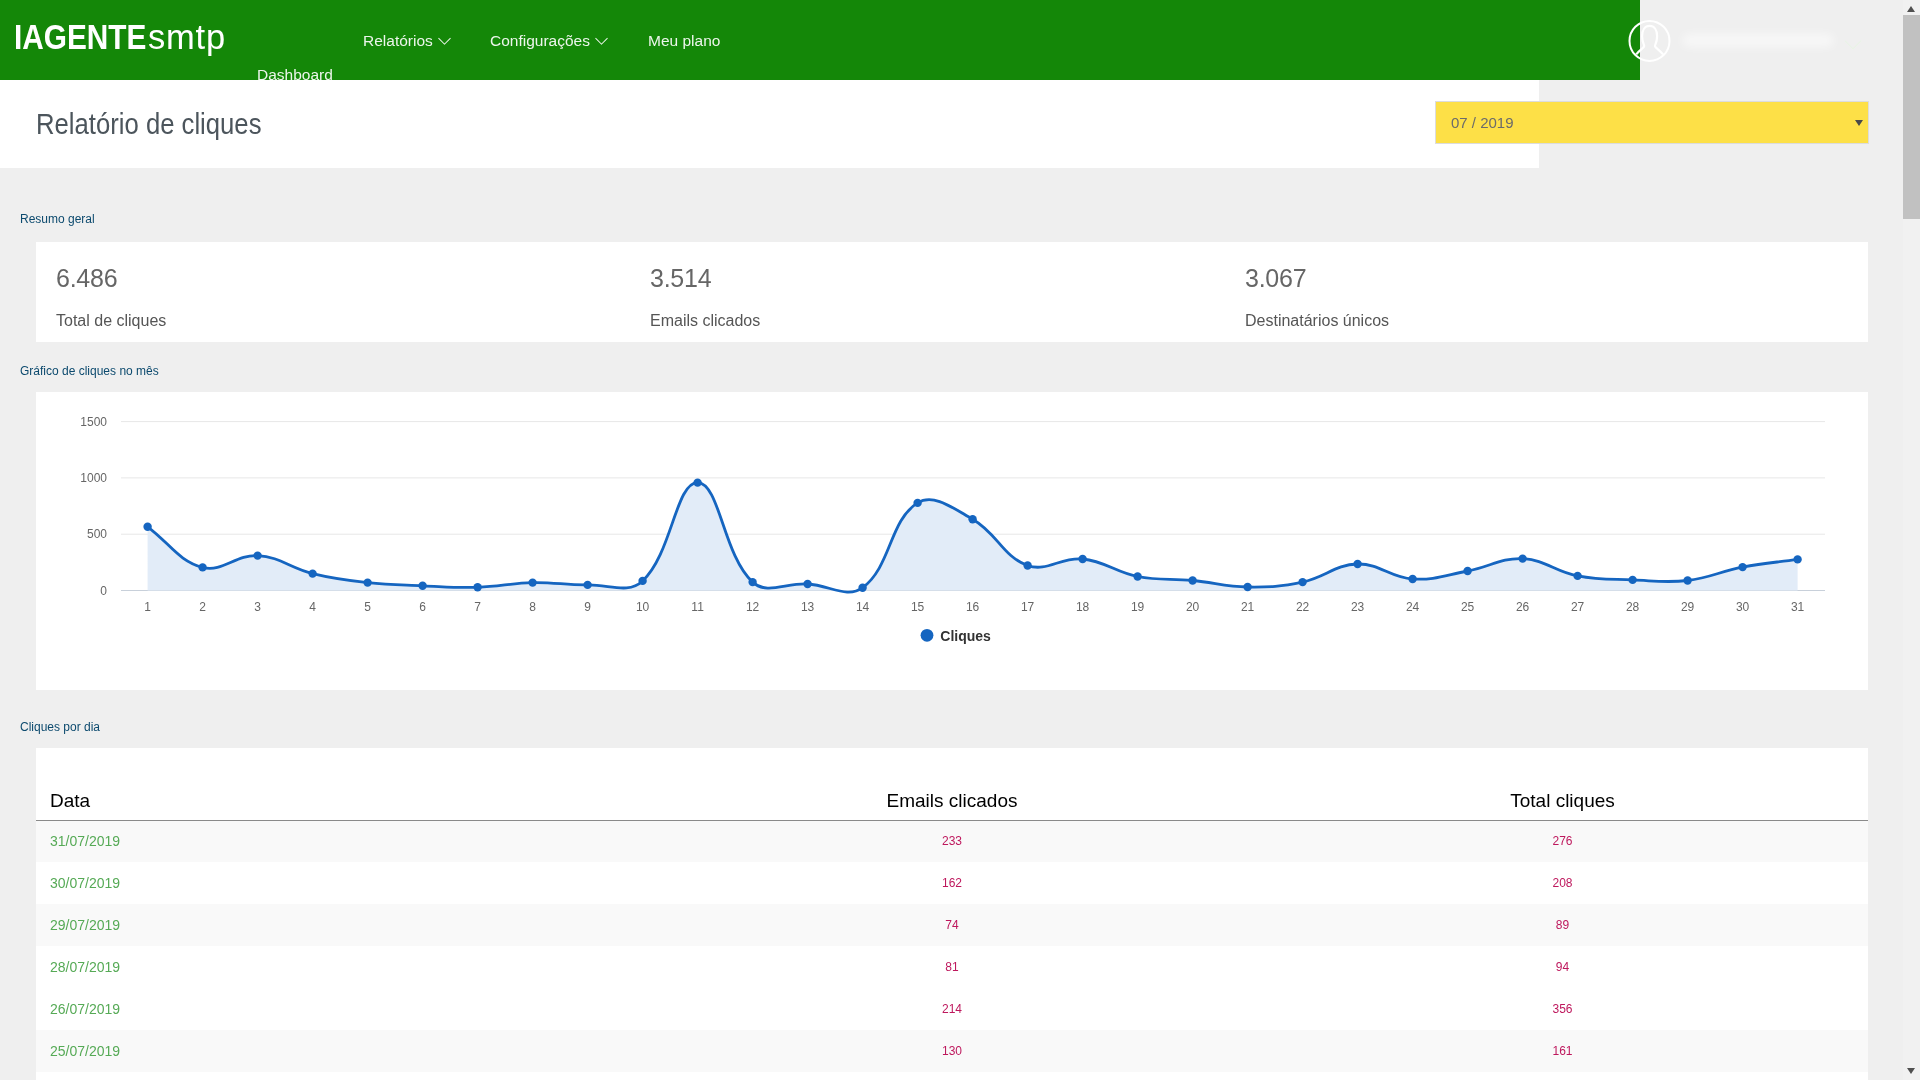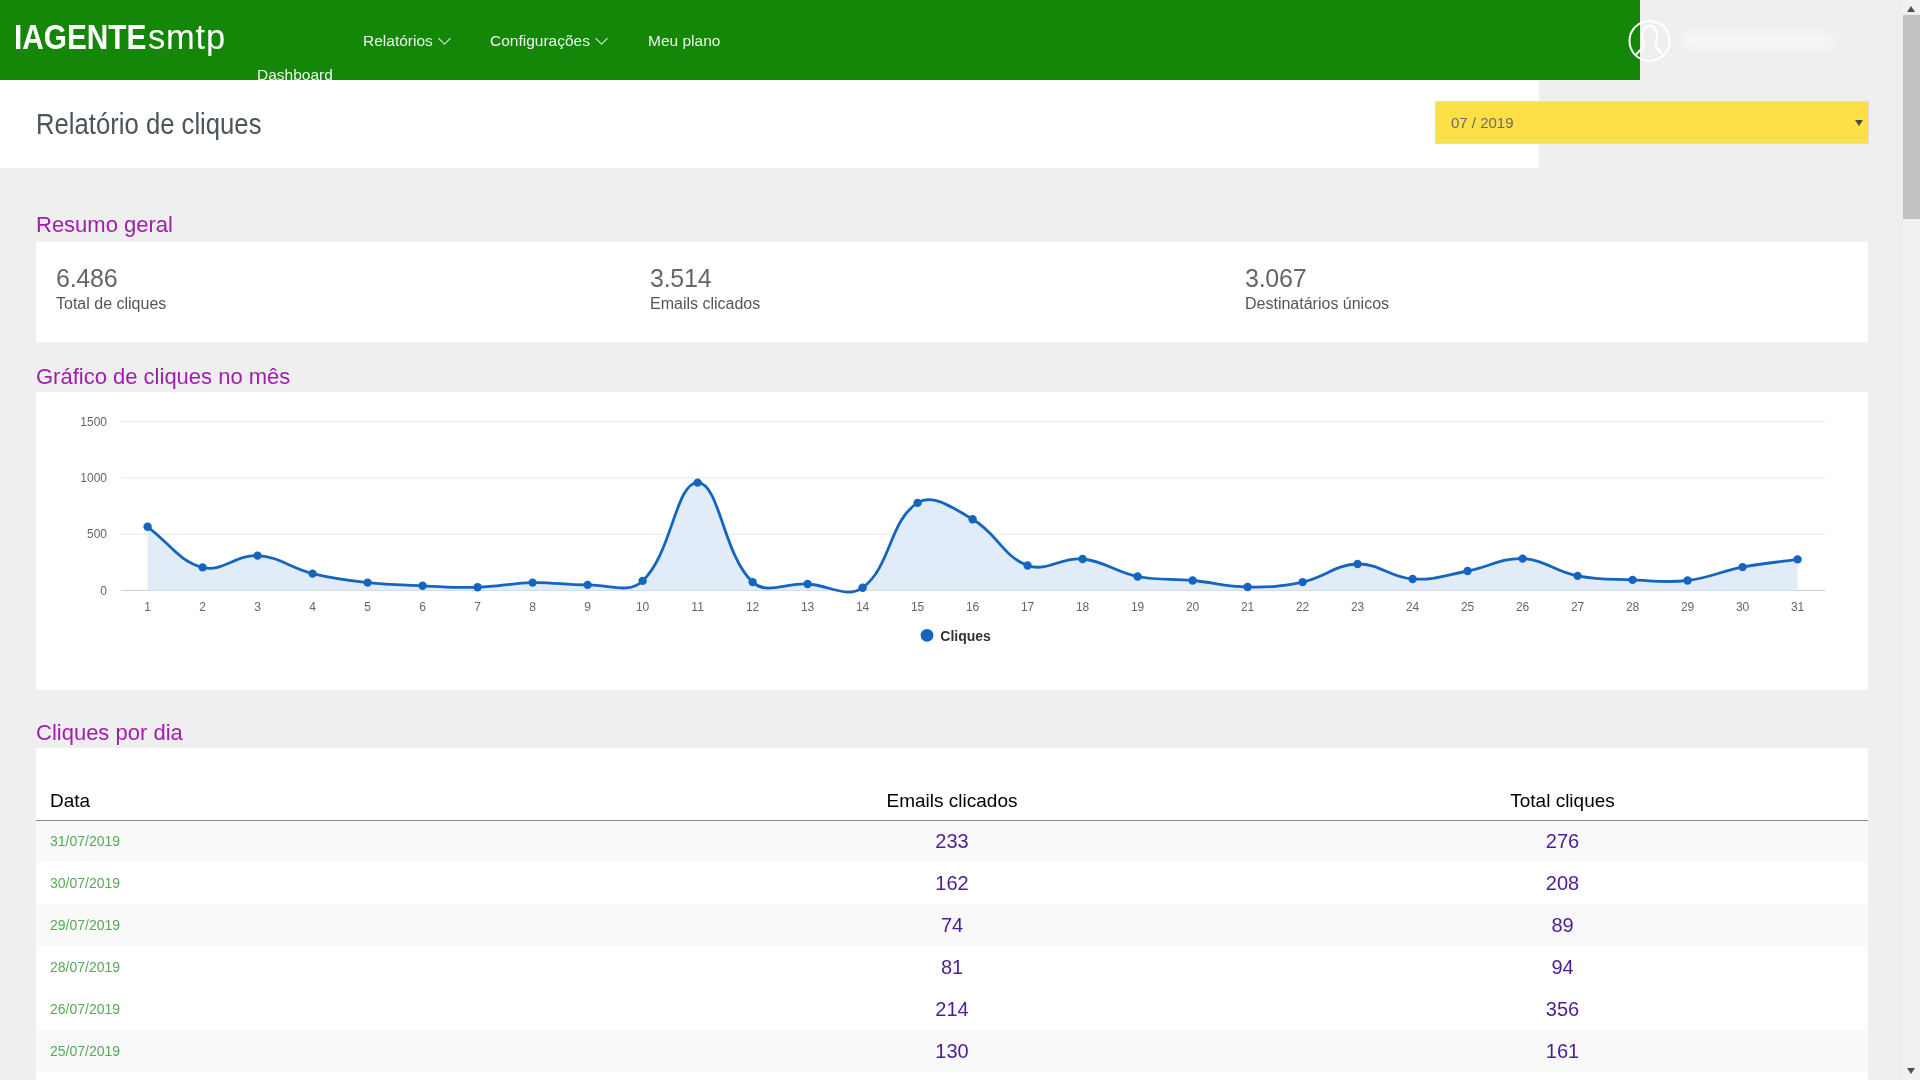--- a/index.html
+++ b/index.html
@@ -27,42 +27,42 @@
   #titleband { position:absolute; left:0; top:80px; width:1539px; height:88px; background:#fff;text-decoration:underline; }
   #pagetitle { position:absolute; left:36px; top:27.6px; font-size:29px; font-weight:400; color:#4c555c;
     transform-origin:0 0; transform:scaleX(0.8853); white-space:nowrap; }
   #monthsel { position:absolute; left:1435px; top:20.7px; width:434px; height:43.3px; background:#fde047;
     border:1.5px solid #dcdcdc; }
   #monthsel .val { position:absolute; left:15px; top:12px; font-size:15px; color:#6b6b6b; }
   #monthsel .arr { position:absolute; right:5px; top:18px; width:0; height:0;
     border-left:4px solid transparent; border-right:4px solid transparent; border-top:6px solid #4a4a4a; }
 
   
-  .seclabel { position:absolute; left:36px; font-size:22px; color:#a21caf; }
+  .seclabel { position:absolute; left:20px; font-size:12px; color:#0c4a6e; }
 
   
   .card { position:absolute; left:36px; width:1832px; background:#fff; }
 
   
   #sumcard { top:242px; height:100px; }
   .stat { position:absolute; top:21.5px; }
   .stat .num { font-size:25px; color:#666; letter-spacing:-0.25px; }
-  .stat .lbl { font-size:16px; color:#555; margin-top:2px; }
+  .stat .lbl { font-size:16px; color:#555; margin-top:19px; }
 
   
   #chartcard { top:392px; height:298px; }
 
   
   #tablecard { top:748px; height:420px; padding-top:16px; }
   table { width:1832px; border-collapse:collapse; table-layout:fixed; }
   th { font-size:19px; color:#000000; font-weight:400; padding:0 0 8px 0; height:56px;
        vertical-align:bottom; border-bottom:1px solid #8a8a8a; }
   th.l, td.l { text-align:left; padding-left:14px; }
   th.c, td.c { text-align:center; }
-  td { font-size:20px; height:42.05px; padding:0; color:#4c1d95; }
+  td { font-size:12px; height:42.05px; padding:0; color:#be185d; }
   td.l { color:#56aa56; font-size:14px; }
   tr.odd { background:#f9f9f9; }
 </style>
 </head>
 <body>
 <div id="page">
 
   <div id="topbar">
     <div id="logo">
         <b>IAGENTE</b>

